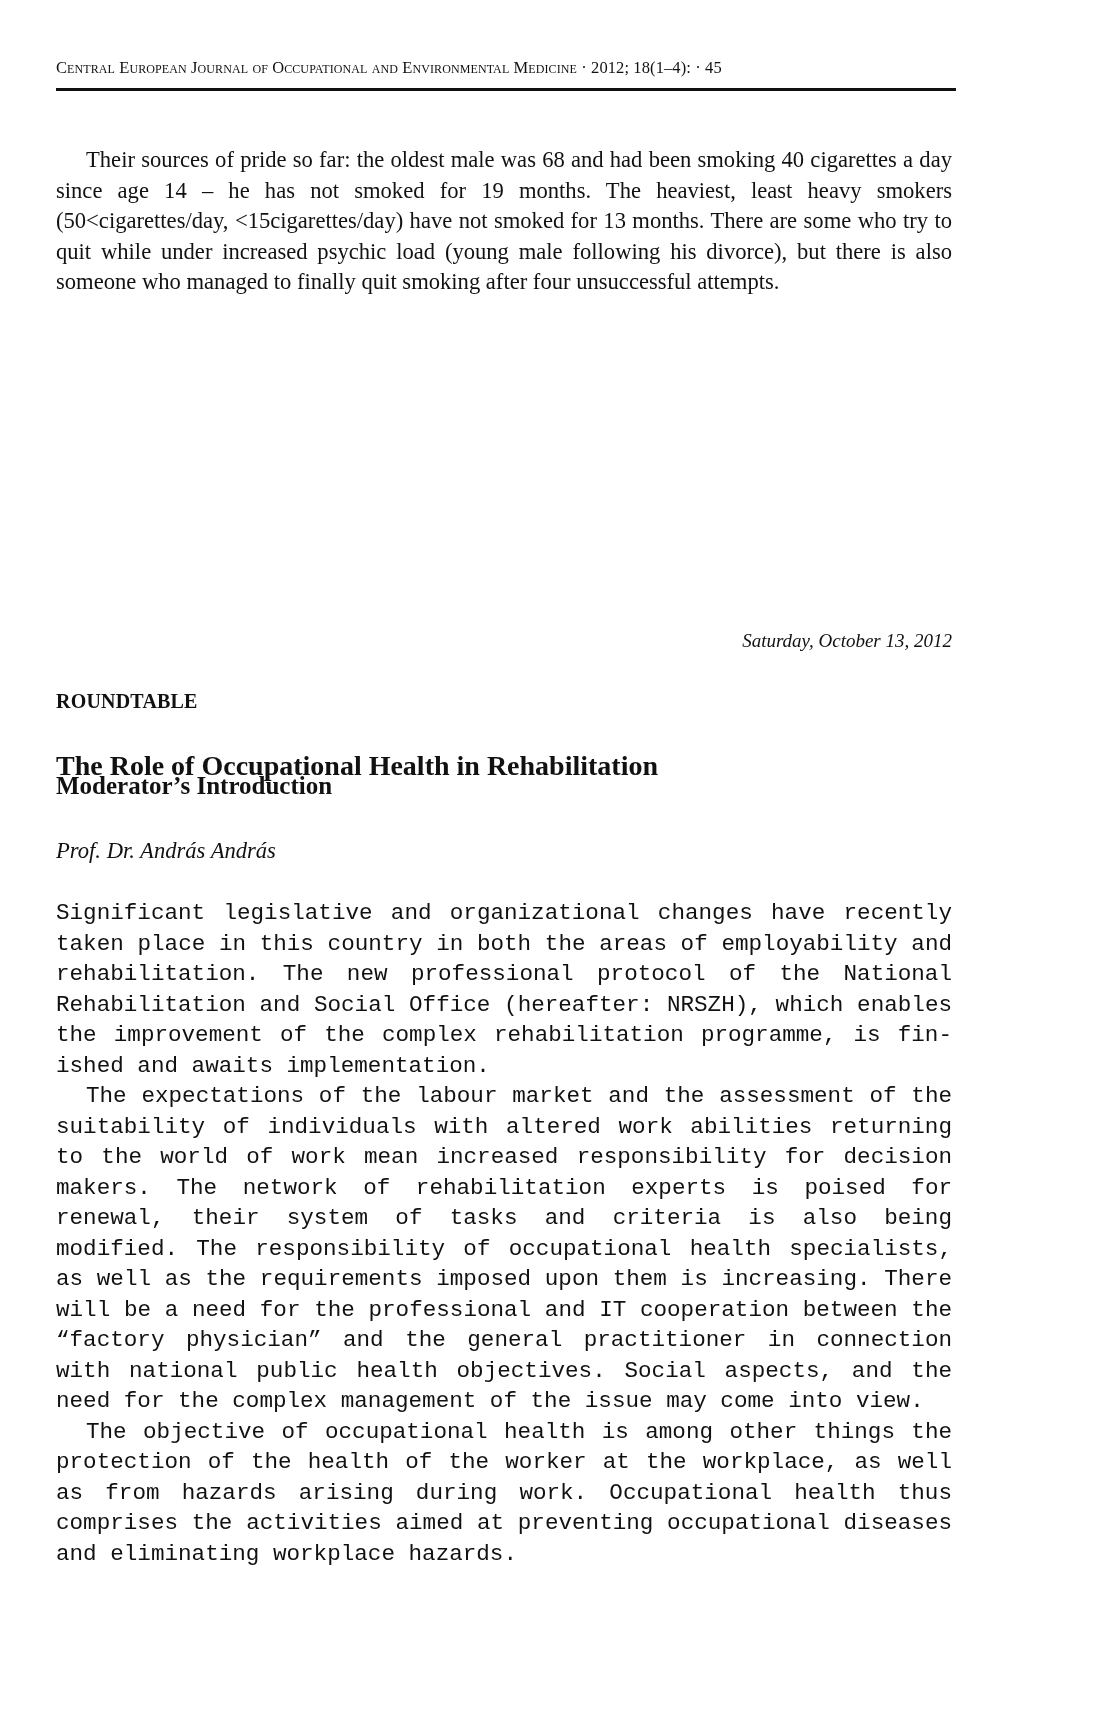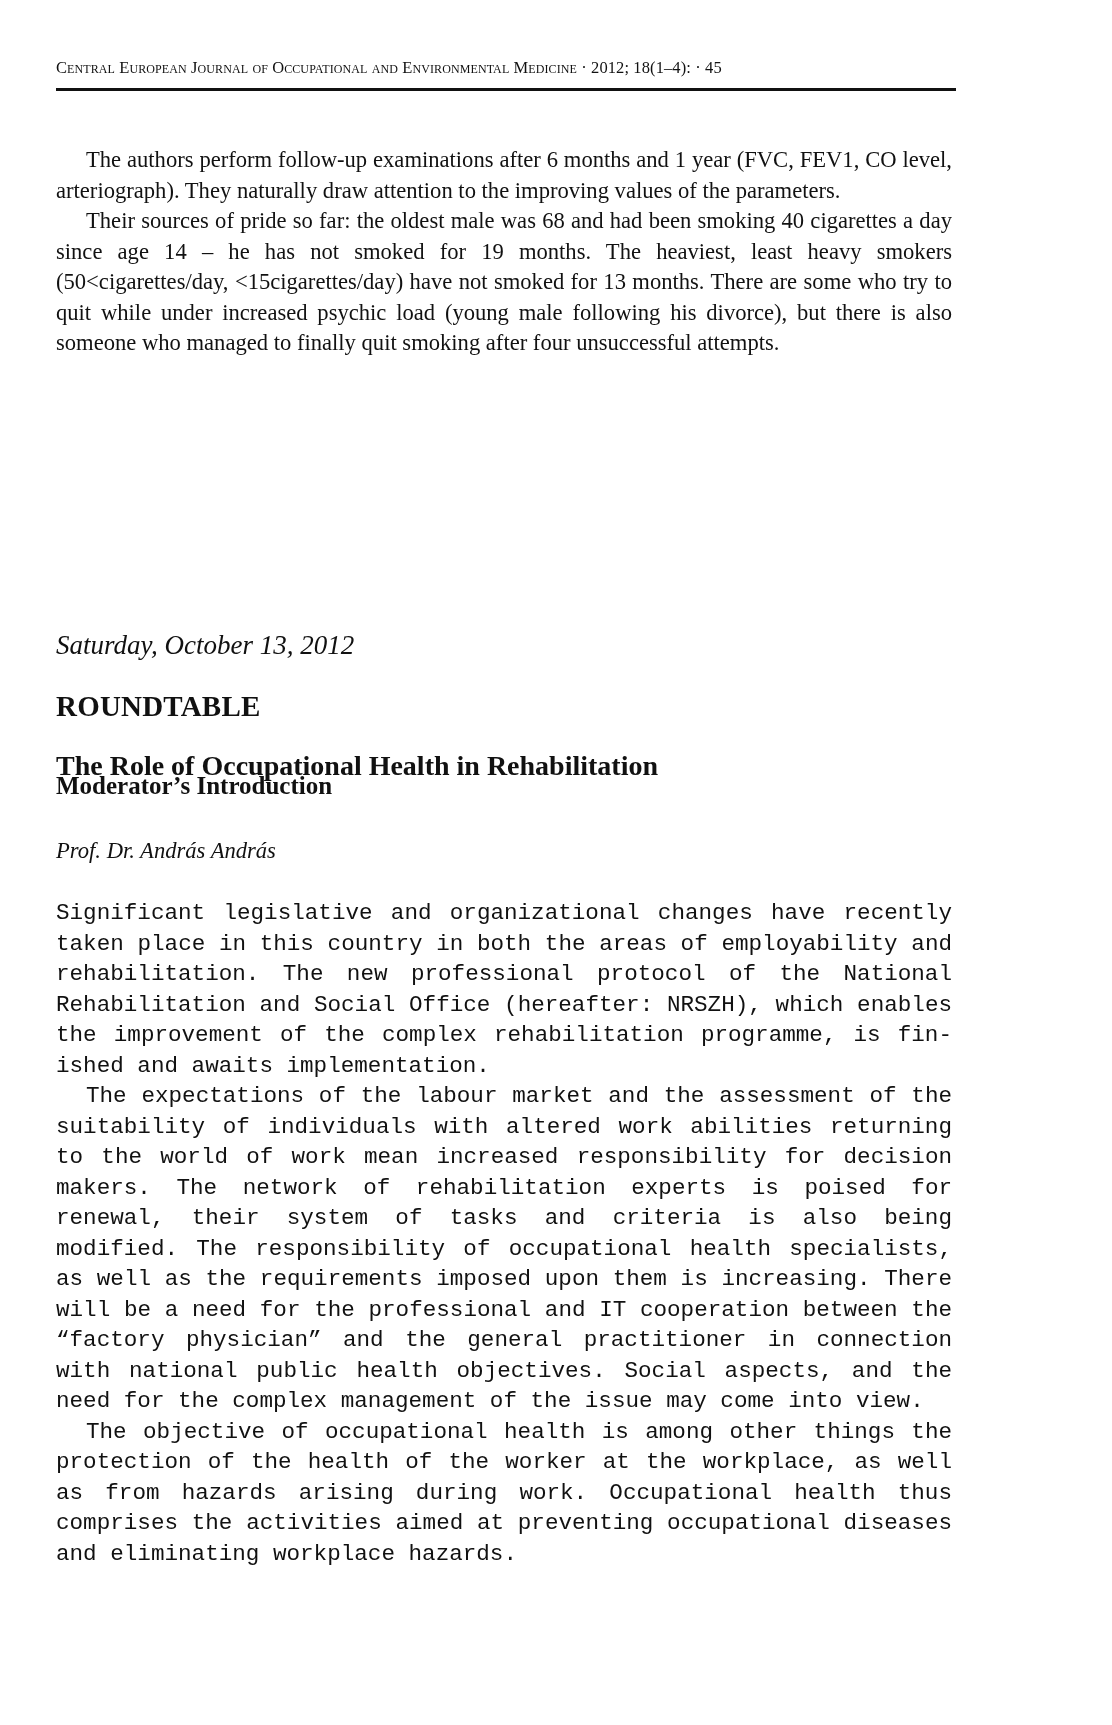--- a/index.html
+++ b/index.html
@@ -56,29 +56,30 @@
     }
     .body-text p.indent {
       text-indent: 30px;
     }
     #block-1 { top: 145px; }
     .date-line {
       position: absolute;
       top: 630px;
       left: 0;
       width: 896px;
+      text-align: right;
       font-style: italic;
-      font-size: 27px;
+      font-size: 19px;
     }
     .section-label {
       position: absolute;
       top: 690px;
       left: 0;
       font-weight: bold;
-      font-size: 29px;
+      font-size: 20px;
       letter-spacing: 0.2px;
     }
     .article-title {
       position: absolute;
       top: 750px;
       left: 0;
       font-weight: bold;
       font-size: 28px;
     }
     .article-subtitle {
@@ -102,21 +103,20 @@
 
 <div class="page">
 
   <div class="running-header">
     <span class="sc">Central European Journal of Occupational and Environmental Medicine</span>
     <span>· 2012; 18(1–4): · 45</span>
   </div>
   <div class="header-rule"></div>
 
   <div class="body-text" id="block-1">
-    <p class="indent">The authors perform follow-up examinations after 6 months and 1 year (FVC, FEV1, CO level, arteriograph). They naturally draw attention to the improving val­ues of the parameters.</p>
     <p class="indent">Their sources of pride so far: the oldest male was 68 and had been smoking 40 cigarettes a day since age 14 – he has not smoked for 19 months. The heaviest, least heavy smokers (50&lt;cigarettes/day, &lt;15cigarettes/day) have not smoked for 13 months. There are some who try to quit while under increased psychic load (young male following his divorce), but there is also someone who managed to finally quit smoking after four unsuccessful attempts.</p>
   </div>
 
   <div class="date-line">Saturday, October 13, 2012</div>
 
   <div class="section-label">ROUNDTABLE</div>
 
   <div class="article-title">The Role of Occupational Health in Rehabilitation</div>
   <div class="article-subtitle">Moderator’s Introduction</div>
   <div class="article-author">Prof. Dr. András András</div>

